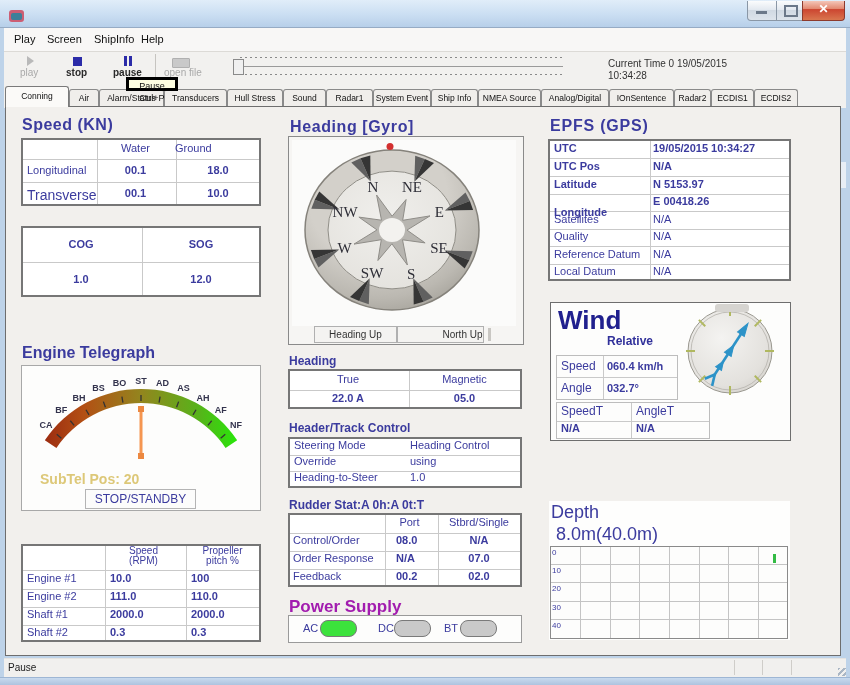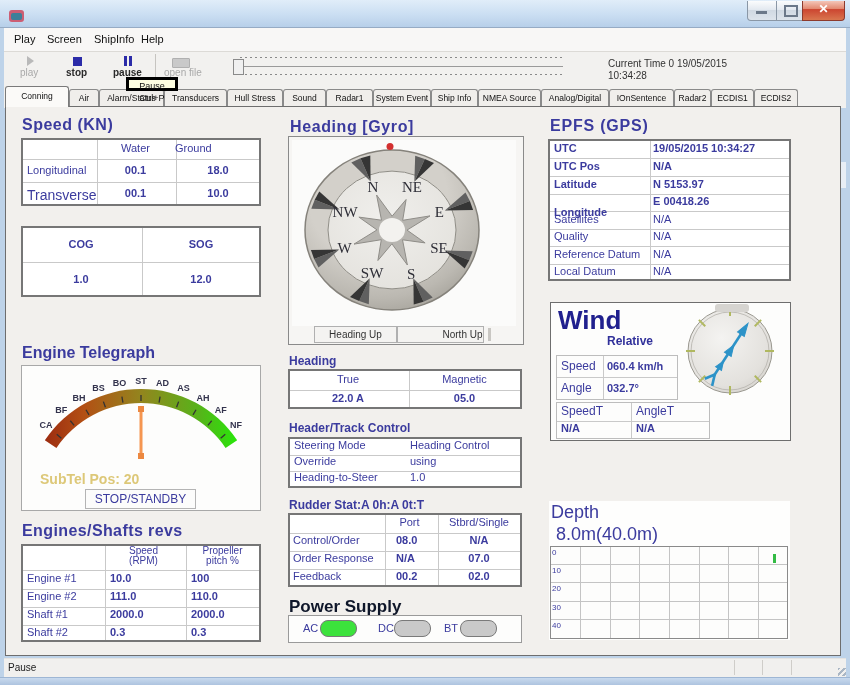--- a/index.html
+++ b/index.html
@@ -144,21 +144,20 @@
         <line x1="199.6686220843737" y1="73.1500885925999" x2="204.26488874308757" y2="69.29336293448067" stroke="#333" stroke-width="1.3"></line>
         <text x="214.98951094675328" y="63.29433639886912" font-size="9" font-weight="bold" fill="#33334d" text-anchor="middle" font-family="Liberation Sans">NF</text>
         <rect x="118.5" y="43" width="3" height="51" fill="#f59651"></rect>
         <rect x="117" y="41" width="6" height="6" fill="#ec8840"></rect>
         <rect x="117" y="88" width="6" height="6" fill="#ec8840"></rect>
       </svg>
     </div>
   <div class="abs" style="left:40px;top:471px;font-size:14px;font-weight:bold;color:#ddc878;">SubTel Pos: 20</div>
   <div class="abs" style="left:85px;top:489px;width:111px;height:20px;background:#fcfcfb;border:1px solid #b4b4b4;box-sizing:border-box;font-size:12px;color:#3b3b9e;text-align:center;line-height:18px;">STOP/STANDBY</div>
 
-  <div class="abs navy" style="left:22px;top:522px;font-size:16px;font-weight:bold;letter-spacing:0.4px;">Engines/Shafts revs</div>
   <div class="abs tblborder" style="left:21px;top:544px;width:240px;height:98px;box-sizing:border-box;">
     <div class="abs line" style="left:0;top:24px;width:236px;height:1px;"></div>
     <div class="abs line" style="left:0;top:43px;width:236px;height:1px;"></div>
     <div class="abs line" style="left:0;top:61px;width:236px;height:1px;"></div>
     <div class="abs line" style="left:0;top:79px;width:236px;height:1px;"></div>
     <div class="abs line" style="left:82px;top:0;width:1px;height:94px;"></div>
     <div class="abs line" style="left:163px;top:0;width:1px;height:94px;"></div>
   </div>
   <div class="abs navy" style="left:103px;top:546px;width:81px;font-size:10px;text-align:center;line-height:10px;">Speed<br>(RPM)</div>
   <div class="abs navy" style="left:184px;top:546px;width:77px;font-size:10px;text-align:center;line-height:10px;">Propeller<br>pitch %</div>
@@ -261,21 +260,21 @@
   <div class="abs navy" style="left:293px;top:534px;font-size:11px;">Control/Order</div>
   <div class="abs navy" style="left:396px;top:534px;font-size:11px;font-weight:bold;">08.0</div>
   <div class="abs navy" style="left:436px;top:534px;width:86px;font-size:11px;text-align:center;font-weight:bold;">N/A</div>
   <div class="abs navy" style="left:293px;top:552px;font-size:11px;">Order Response</div>
   <div class="abs navy" style="left:396px;top:552px;font-size:11px;font-weight:bold;">N/A</div>
   <div class="abs navy" style="left:436px;top:552px;width:86px;font-size:11px;text-align:center;font-weight:bold;">07.0</div>
   <div class="abs navy" style="left:293px;top:570px;font-size:11px;">Feedback</div>
   <div class="abs navy" style="left:396px;top:570px;font-size:11px;font-weight:bold;">00.2</div>
   <div class="abs navy" style="left:436px;top:570px;width:86px;font-size:11px;text-align:center;font-weight:bold;">02.0</div>
 
-  <div class="abs" style="left:289px;top:597px;font-size:17px;font-weight:bold;color:#0f172a;">Power Supply</div>
+  <div class="abs" style="left:289px;top:597px;font-size:17px;font-weight:bold;color:#a21caf;">Power Supply</div>
   <div class="abs" style="left:288px;top:615px;width:234px;height:28px;background:#fdfdfc;border:1px solid #9a9a9a;box-sizing:border-box;"></div>
   <div class="abs navy" style="left:303px;top:622px;font-size:11px;">AC</div>
   <div class="abs" style="left:320px;top:620px;width:35px;height:15px;background:#3ce23c;border:1px solid #7a7a7a;border-radius:8px;"></div>
   <div class="abs navy" style="left:378px;top:622px;font-size:11px;">DC</div>
   <div class="abs" style="left:394px;top:620px;width:35px;height:15px;background:#c9c9c9;border:1px solid #7a7a7a;border-radius:8px;"></div>
   <div class="abs navy" style="left:444px;top:622px;font-size:11px;">BT</div>
   <div class="abs" style="left:460px;top:620px;width:35px;height:15px;background:#c9c9c9;border:1px solid #7a7a7a;border-radius:8px;"></div>
 
   <div class="abs navy" style="left:550px;top:117px;font-size:16px;font-weight:bold;letter-spacing:0.8px;">EPFS (GPS)</div>
   <div class="abs tblborder" style="left:548px;top:139px;width:243px;height:142px;box-sizing:border-box;">

